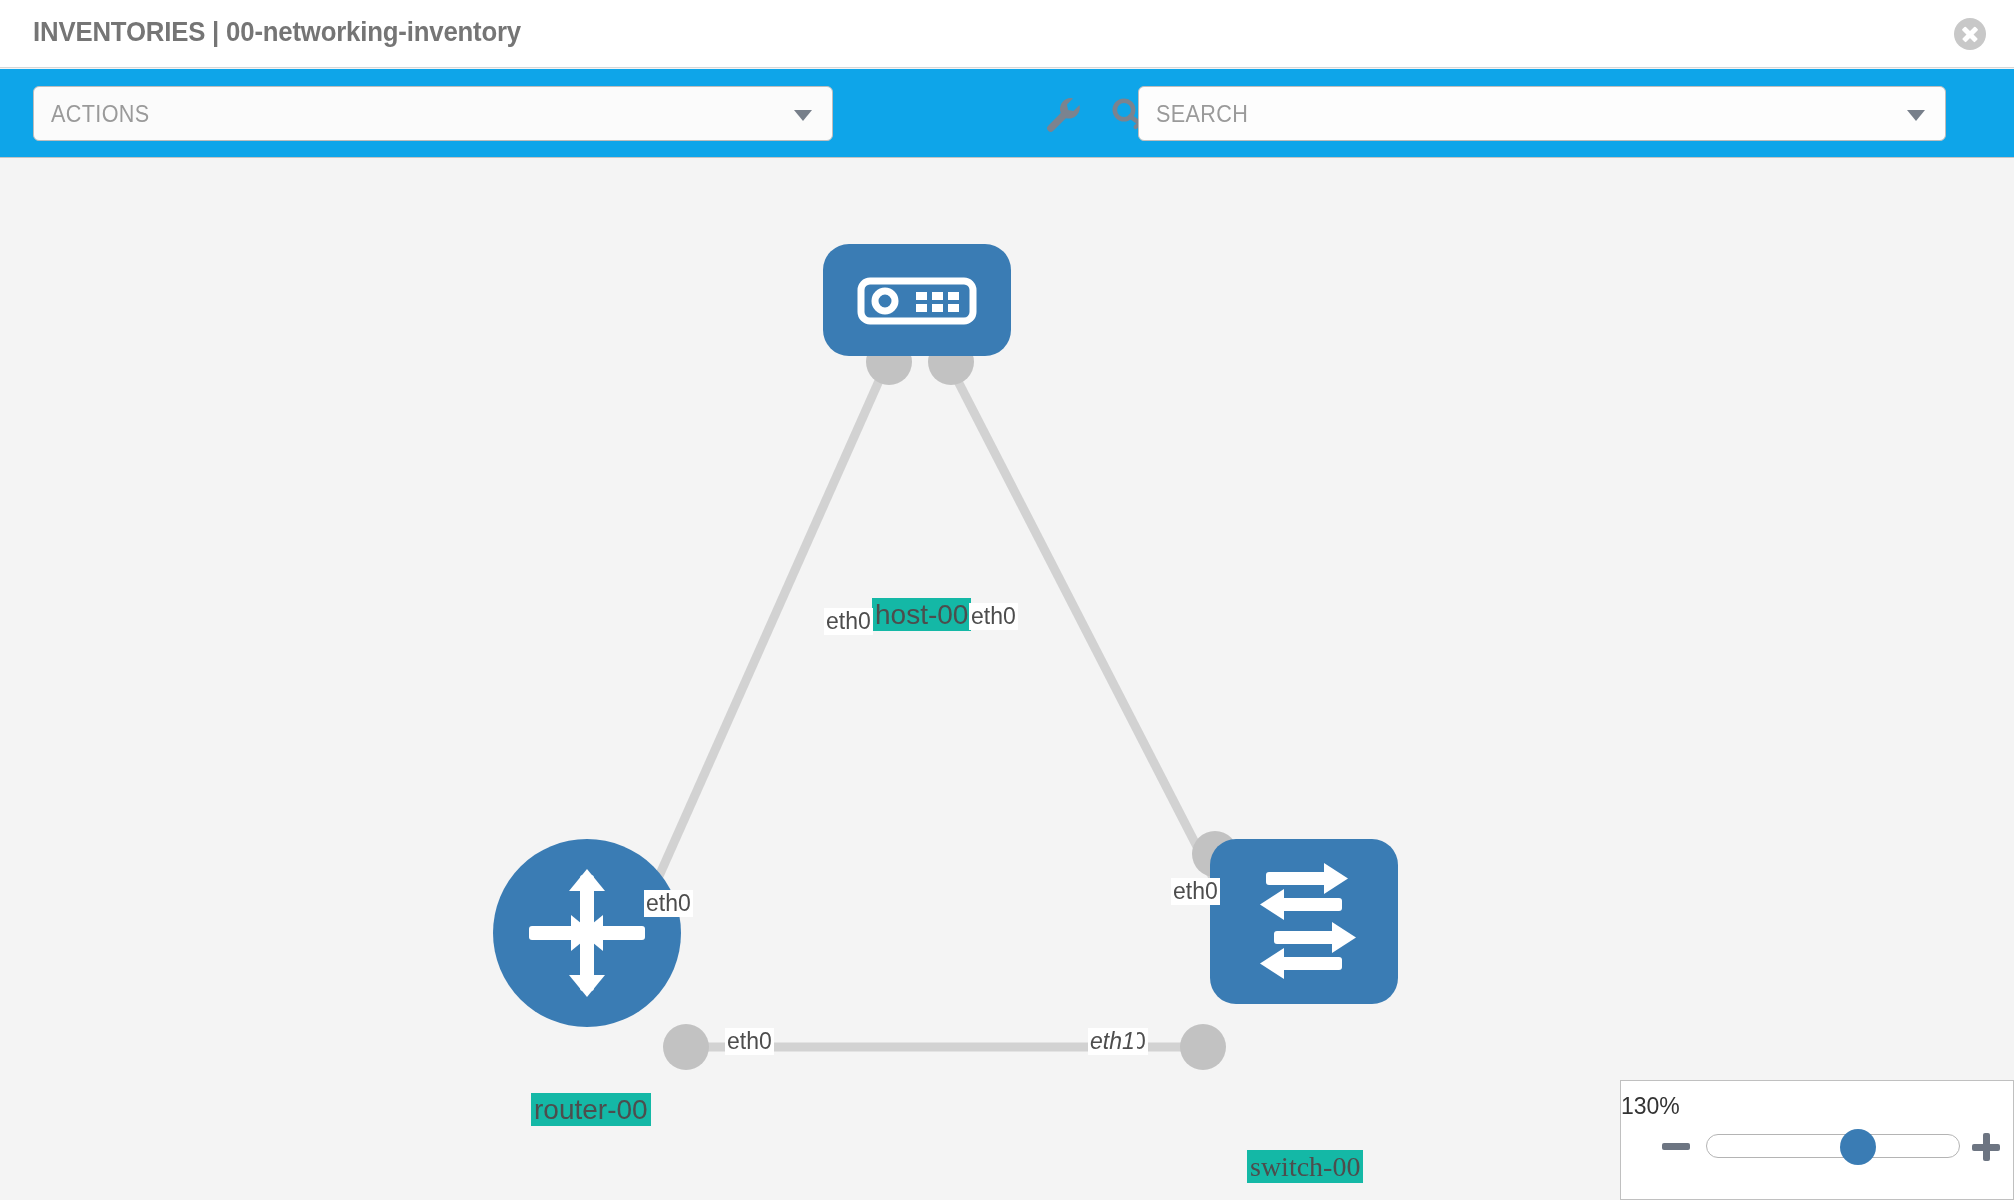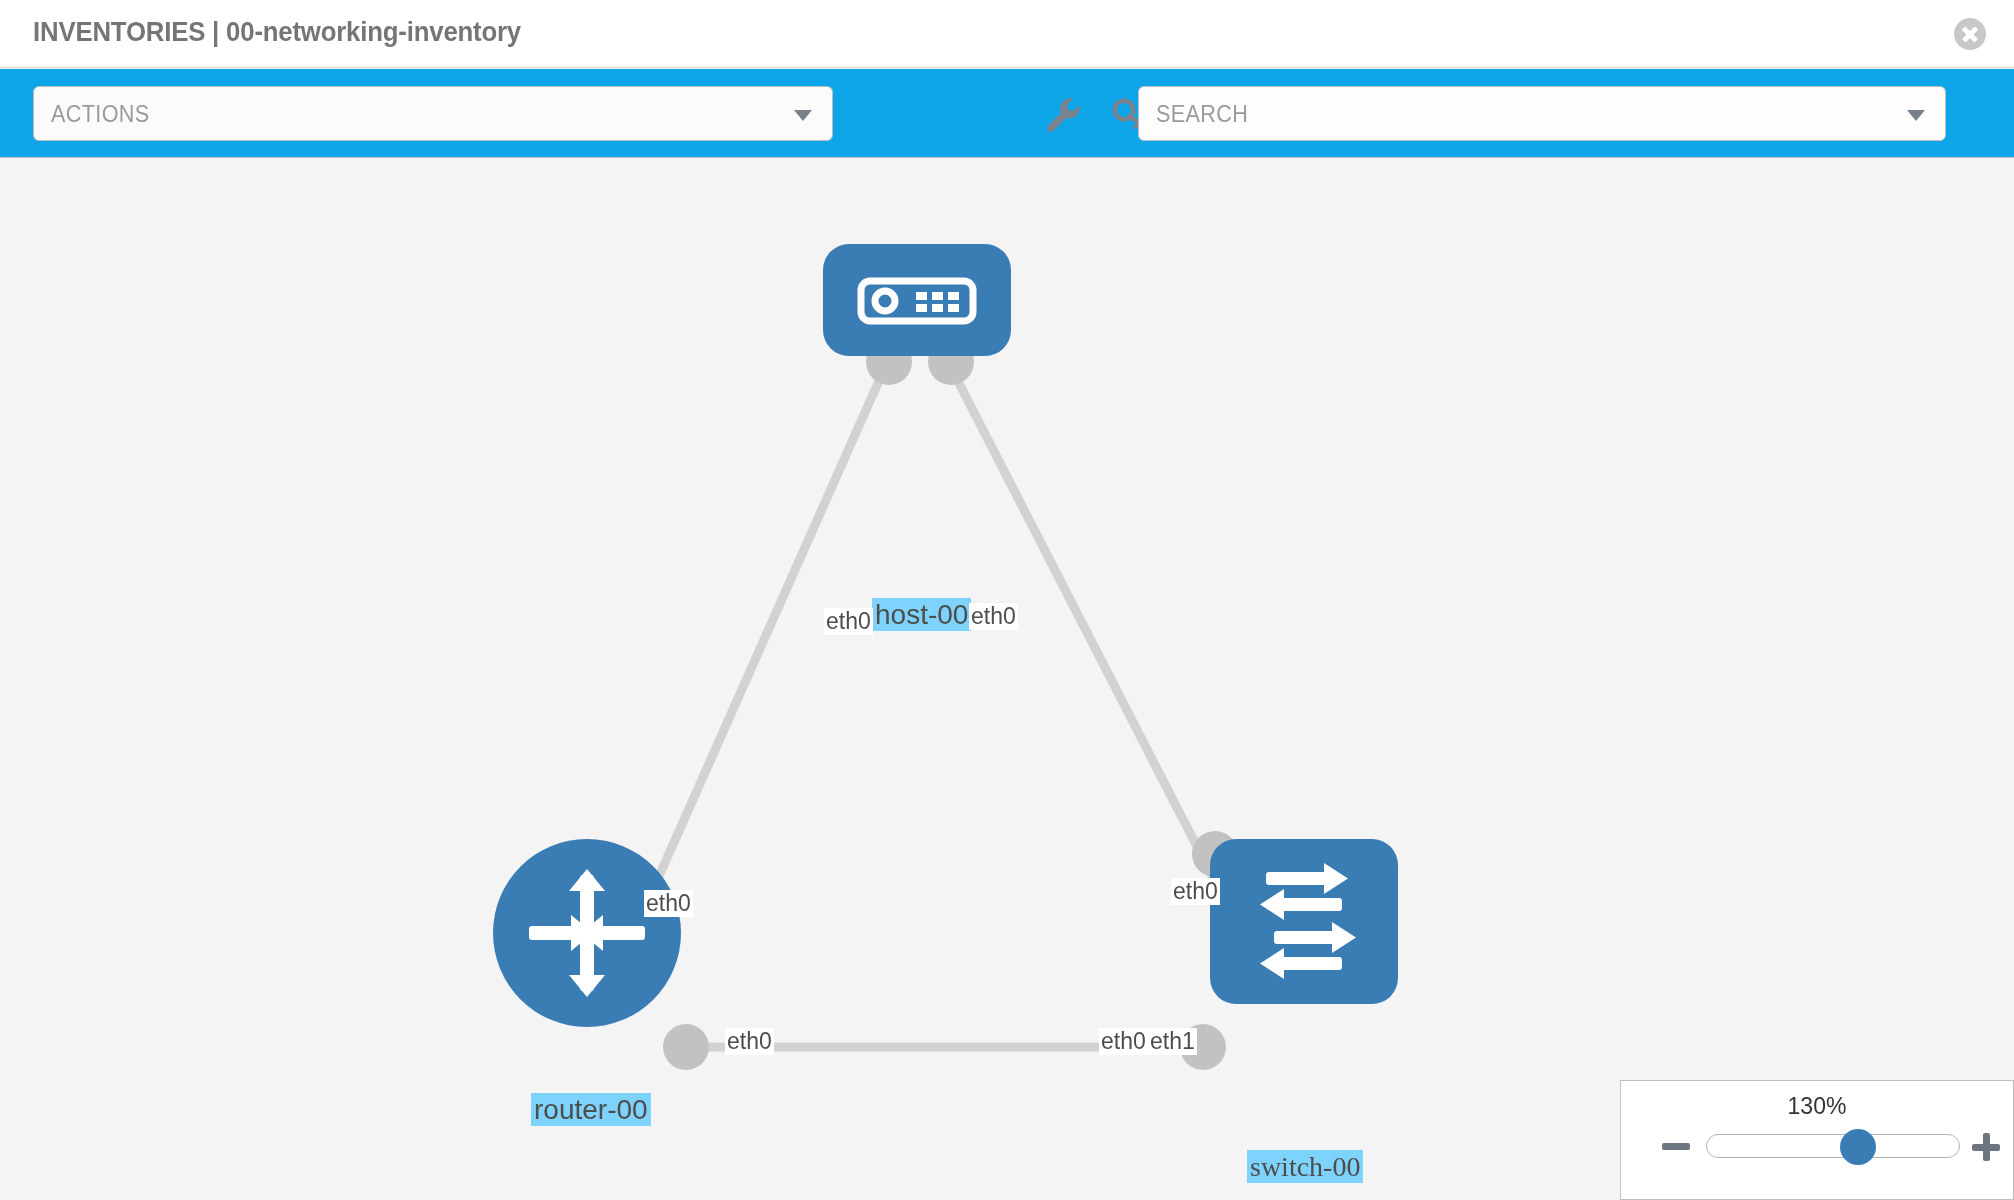--- a/index.html
+++ b/index.html
@@ -114,21 +114,21 @@
   }
   .node-rounded { width: 188px; height: 112px; border-radius: 26px; }
   .node-square  { width: 188px; height: 165px; border-radius: 26px; }
   .node-circle  { width: 188px; height: 188px; border-radius: 50%; }
   .node-shape svg { position: absolute; left: 0; top: 0; }
 
   .node-label {
     position: absolute;
     font-size: 28px;
     color: #4d4d4d;
-    background: #7dd3fc;
+    background: #14b8a6;
     white-space: nowrap;
     padding: 0 3px;
     line-height: 1.18;
   }
 
   .port {
     position: absolute;
     width: 46px; height: 46px;
     border-radius: 50%;
     background: #c2c2c2;
@@ -147,21 +147,21 @@
   
   .zoom-panel {
     position: absolute;
     left: 1620px; top: 1080px;
     width: 394px; height: 120px;
     background: #ffffff;
     border: 1px solid #c0c0c0;
   }
   .zoom-value {
     position: absolute; left: 0; right: 0; top: 12px;
-    text-align: center;
+    text-align: left;
     font-size: 23px; color: #333333;
   }
   .zoom-minus {
     position: absolute; left: 41px; top: 62px;
     width: 28px; height: 7px; border-radius: 2px;
     background: #6d7582; cursor: pointer;
   }
   .zoom-plus {
     position: absolute; left: 351px; top: 52px;
     width: 28px; height: 28px; cursor: pointer;
@@ -295,21 +295,21 @@
       </svg>
     </div>
   </div>
   <div class="node-label" style="left:1247px; top:991px;font-family:Liberation Serif, serif;">switch-00</div>
 
   <div class="edge-label" style="left:824px; top:449px;">eth0</div>
   <div class="edge-label" style="left:969px; top:444px;">eth0</div>
   <div class="edge-label" style="left:644px; top:731px;">eth0</div>
   <div class="edge-label" style="left:1171px; top:719px;">eth0</div>
   <div class="edge-label" style="left:1099px; top:869px;">eth0</div>
-  <div class="edge-label" style="left:1148px; top:869px;">eth1</div>
+  <div class="edge-label" style="left:1088px; top:869px;font-style:italic;">eth1</div>
   <div class="edge-label" style="left:725px; top:869px;">eth0</div>
 
 </div>
 
 <div class="zoom-panel">
   <div class="zoom-value">130%</div>
   <div class="zoom-minus"></div>
   <div class="zoom-track">
     <div class="zoom-thumb" style="left: 133.2px;"></div>
   </div>

